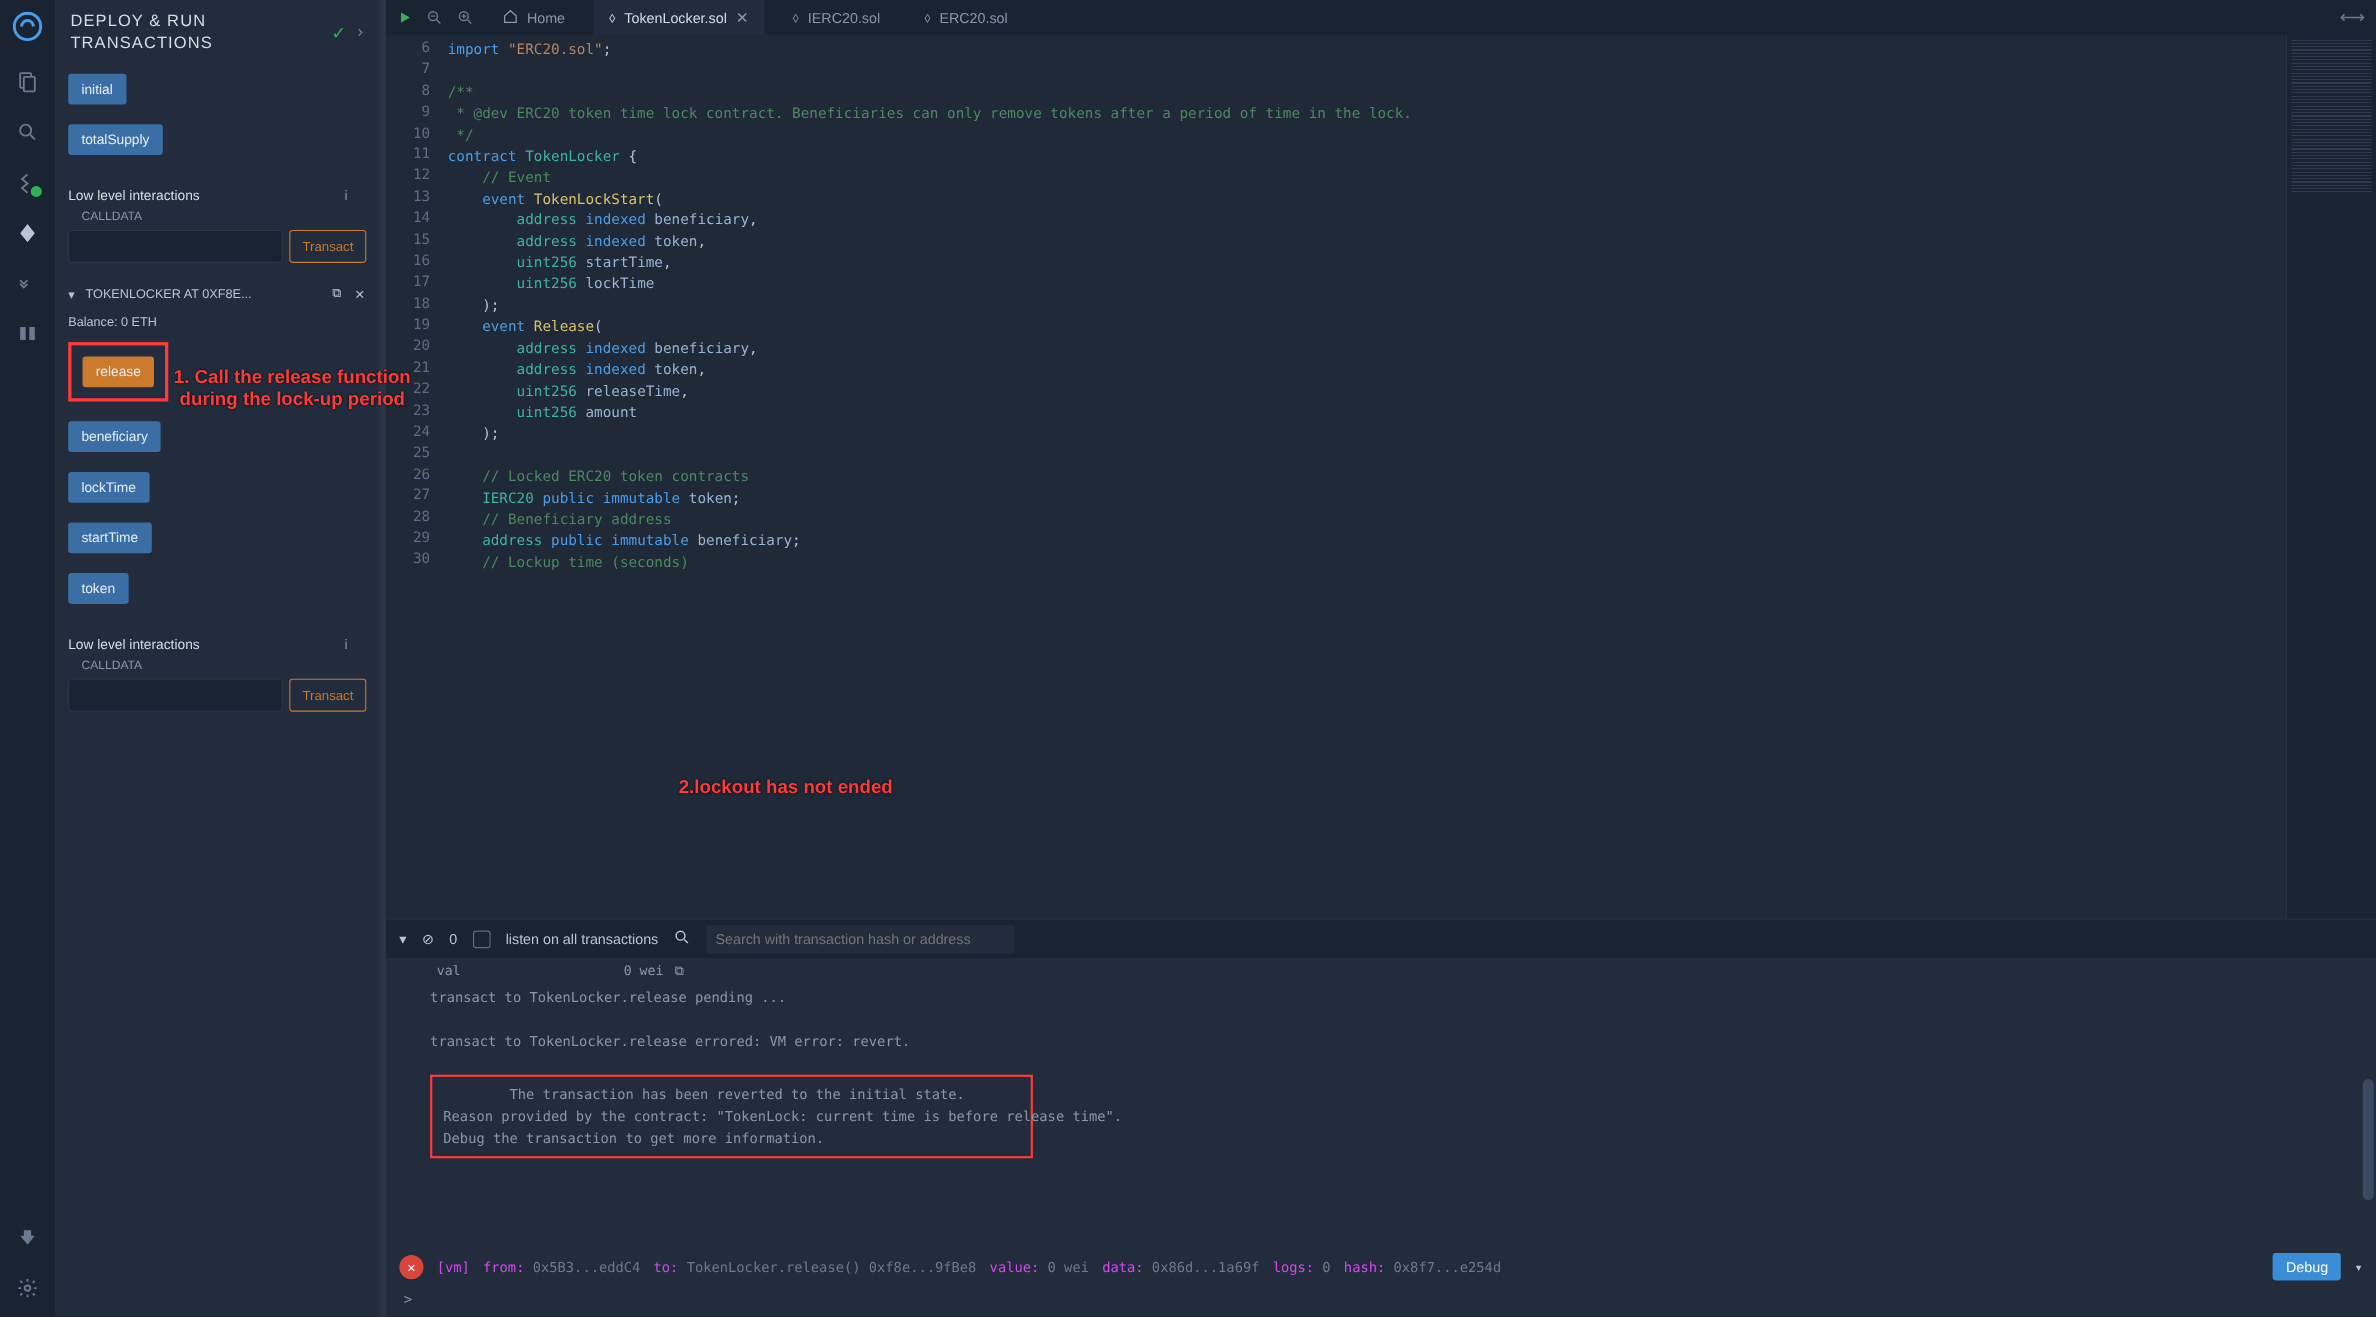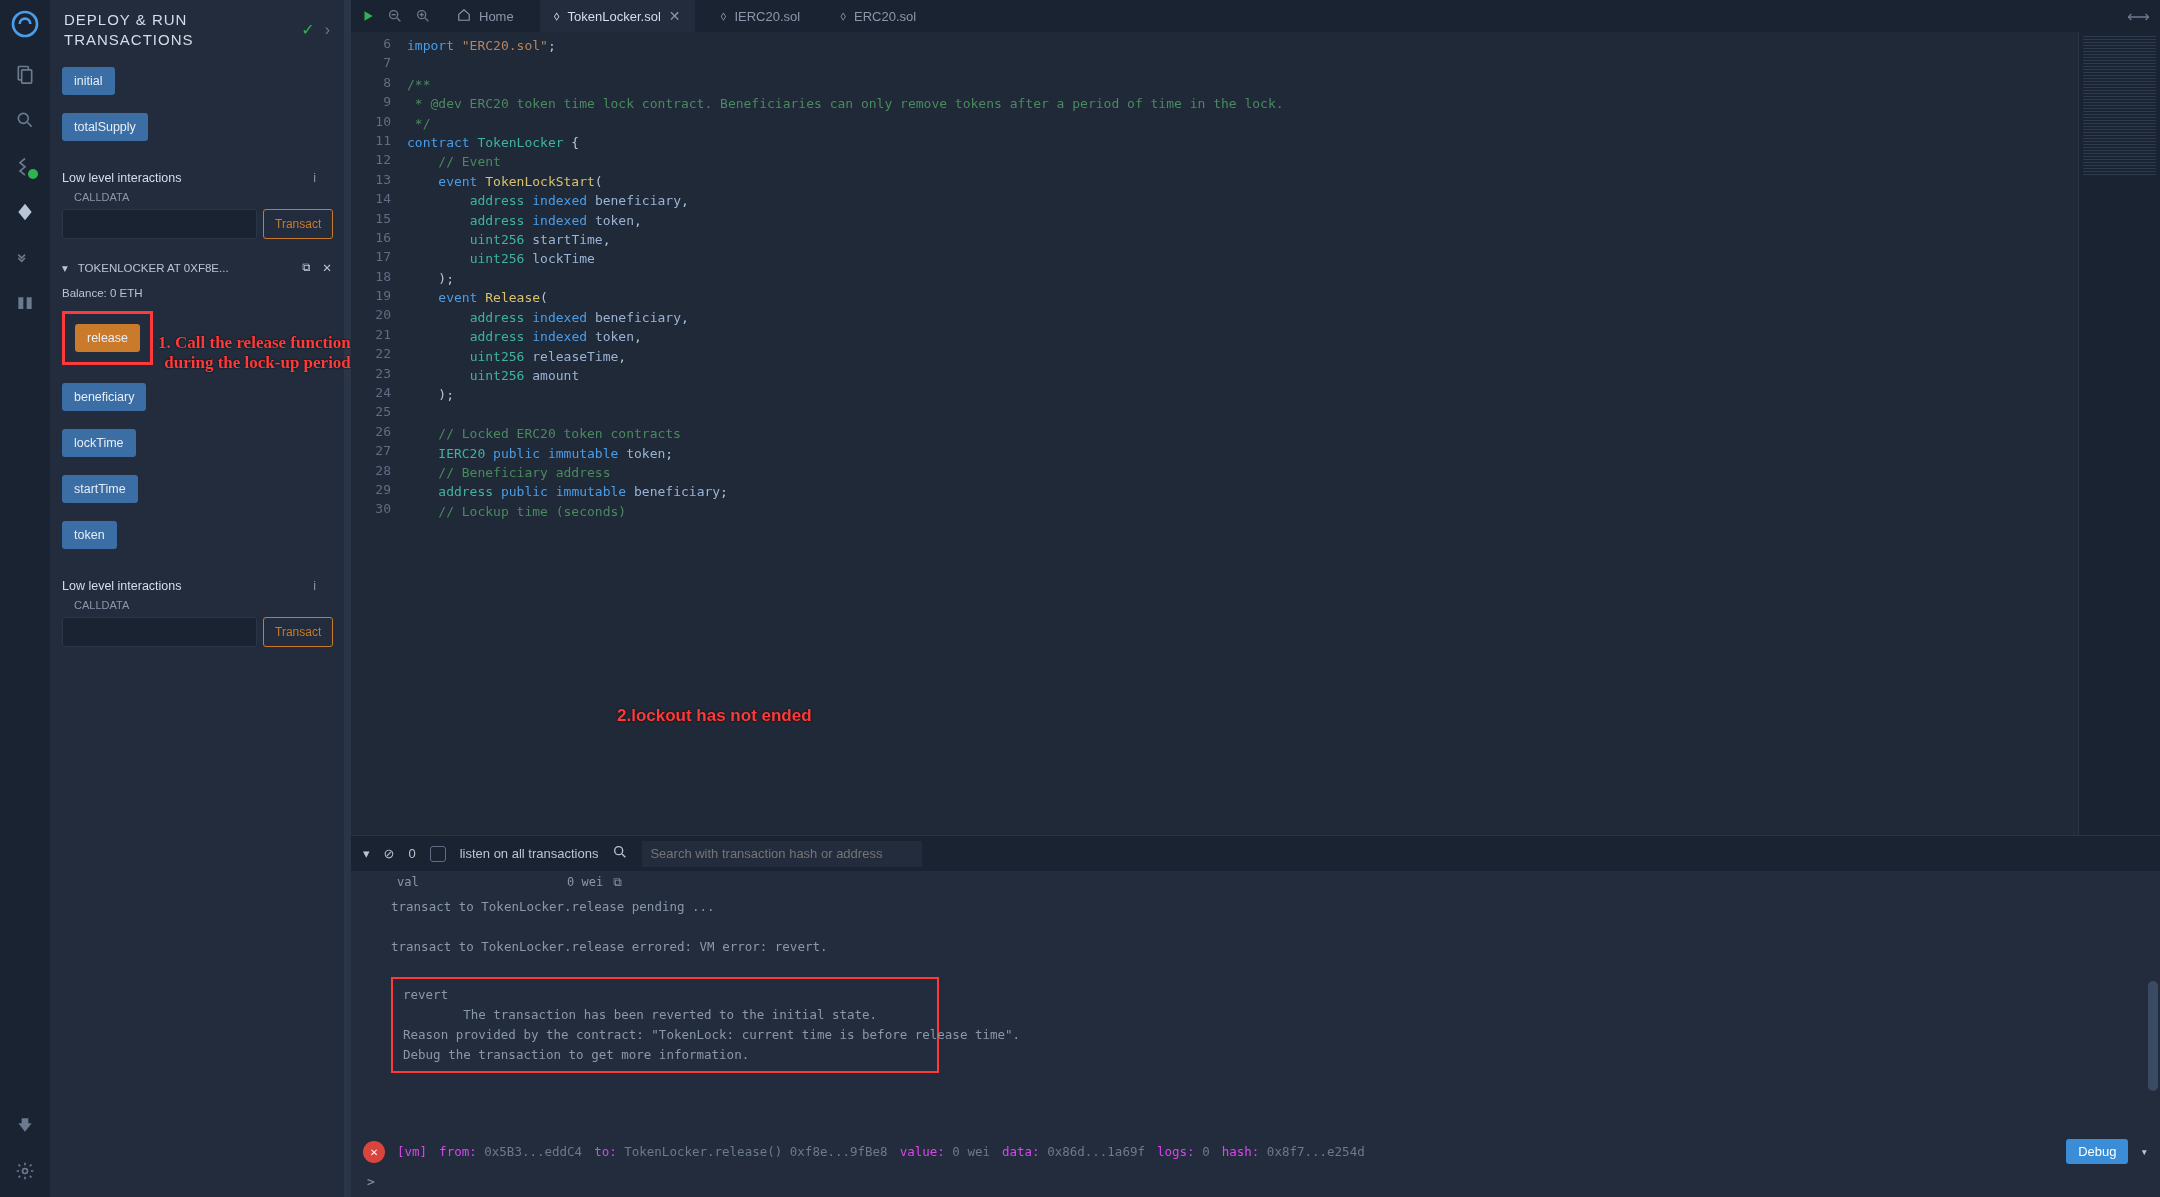--- a/index.html
+++ b/index.html
@@ -538,21 +538,20 @@
       <div class="term-header-row">
         <span class="col1">val</span>
         <span>0 wei</span>
         <span style="margin-left:10px">⧉</span>
       </div>
       <div class="term-line">transact to TokenLocker.release pending ...</div>
       <div class="term-line">&nbsp;</div>
       <div class="term-line">transact to TokenLocker.release errored: VM error: revert.</div>
       <div class="term-line">&nbsp;</div>
       <div class="error-box">
-        <div class="term-line">revert</div>
         <div class="term-line">	The transaction has been reverted to the initial state.</div>
         <div class="term-line">Reason provided by the contract: "TokenLock: current time is before release time".</div>
         <div class="term-line">Debug the transaction to get more information.</div>
       </div>
       <div class="term-scrollbar"></div>
     </div>
 
     <div class="term-footer">
       <div class="err-circle">✕</div>
       <span class="tf-key">[vm]</span>
@@ -563,15 +562,15 @@
       <span><span class="tf-key">logs:</span> <span class="tf-val">0</span></span>
       <span><span class="tf-key">hash:</span> <span class="tf-val">0x8f7...e254d</span></span>
       <div class="tf-flex"></div>
       <button class="debug-btn">Debug</button>
       <span>▾</span>
     </div>
     <div class="prompt-line">&gt;</div>
   </div>
 </div>
 
-<div class="annotation-red" style="left:158px; top:333px; white-space:pre; text-align:right;font-family:Liberation Serif, serif;">1. Call the release function
+<div class="annotation-red" style="left:158px; top:333px; white-space:pre; text-align:center;">1. Call the release function
 during the lock-up period</div>
 <div class="annotation-red" style="left:617px; top:706px;">2.lockout has not  ended</div>
 
 </body></html>

